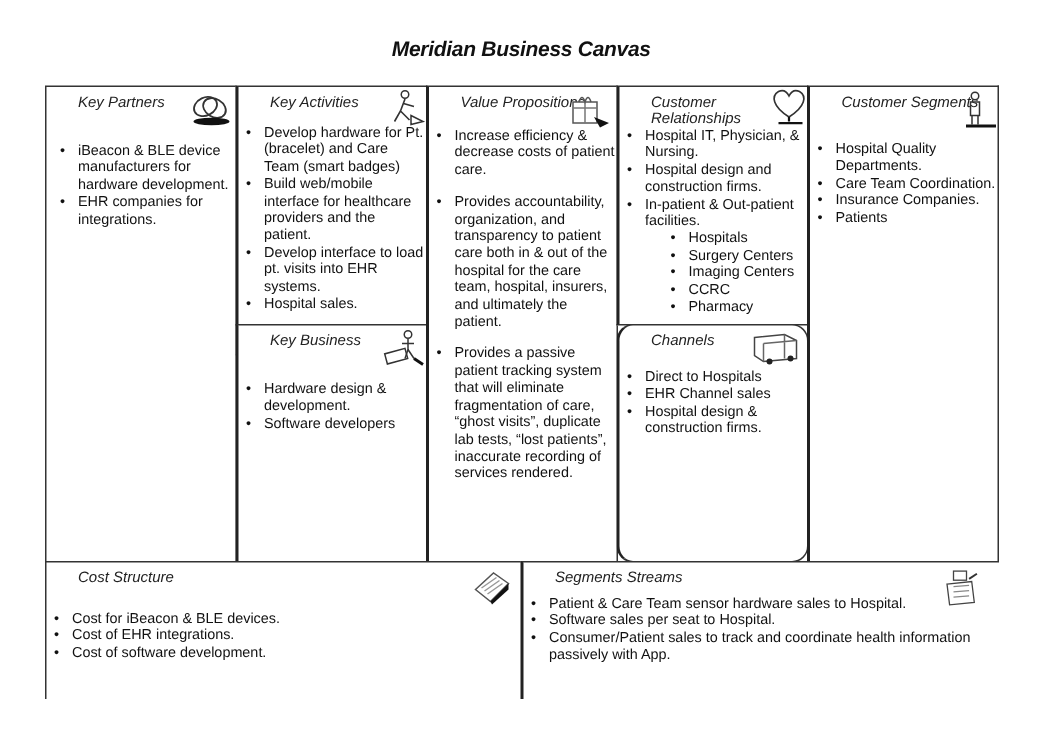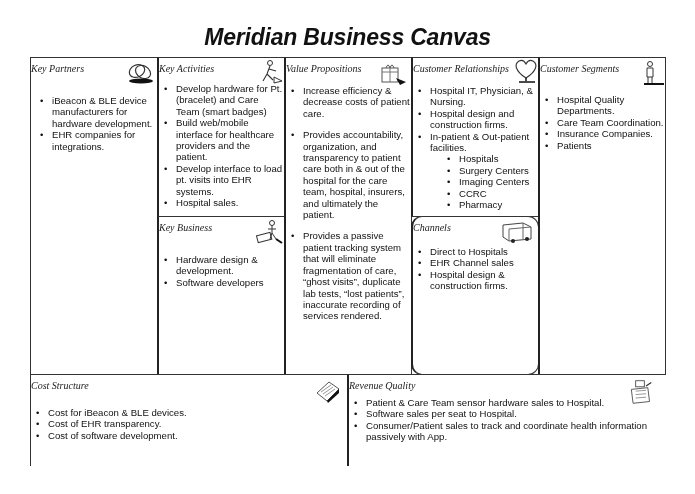--- a/index.html
+++ b/index.html
@@ -1,20 +1,20 @@
 <!DOCTYPE html>
 <html><head>
 <meta charset="utf-8">
 <style>
   html, body { margin:0; padding:0; background:#ffffff; }
   body { width:695px; height:494px; position:relative; overflow:hidden; font-family:"Liberation Sans", sans-serif; color:#111; }
-  .title { position:absolute; left:0; width:695px; top:24px; text-align:center; font-weight:bold; font-style:italic; font-size:23px; letter-spacing:-0.2px; }
+  .title { position:absolute; left:0; width:695px; top:24px; text-align:center; font-weight:bold; font-style:italic; font-size:14px; letter-spacing:-0.2px; }
   .box { position:absolute; border:1px solid #333; box-sizing:border-box; background:#fff; }
   .box.thick-l { border-left:2px solid #222; }
-  .hdr { position:absolute; left:0; top:5px; font-family:Liberation Serif, serif; font-style:italic; font-size:10px; color:#222; }
+  .hdr { position:absolute; left:21px; top:5px; font-family:Liberation Sans, sans-serif; font-style:italic; font-size:10px; color:#222; }
   .icon { position:absolute; width:30px; height:26px; }
   ul { position:absolute; margin:0; padding:0; list-style:none; font-size:9.6px; line-height:11.4px; }
   li { position:relative; padding-left:15px; }
   li::before { content:"•"; position:absolute; left:3px; top:0; }
   ul.sub { position:static; margin-left:14px; }
   .gap li { margin-bottom:10px; }
 </style>
 </head>
 <body>
 
@@ -130,27 +130,27 @@
 
 <div class="box" style="left:30px;top:374px;width:319px;height:92px;border-bottom:none;border-right:none;">
   <div class="hdr">Cost Structure</div>
   <svg class="icon" style="left:280px;top:4px;" viewBox="0 0 30 26">
     <path d="M6 14 L18 3 L28 10 L16 22 Z" fill="#fff" stroke="#555"></path>
     <path d="M10 13 L20 6 M12 15 L22 8 M14 17 L24 10" stroke="#999"></path>
     <path d="M16 22 L28 10 L28 14 L17 24 Z" fill="#111"></path>
   </svg>
   <ul style="left:2px;top:32px;width:300px;">
     <li>Cost for iBeacon &amp; BLE devices.</li>
-    <li>Cost of EHR transparency.</li>
+    <li>Cost of EHR integrations.</li>
     <li>Cost of software development.</li>
   </ul>
 </div>
 
 <div class="box thick-l" style="left:347px;top:374px;width:319px;height:92px;border-bottom:none;border-right:none;border-top:1px solid #333;">
-  <div class="hdr">Revenue Quality</div>
+  <div class="hdr">Segments Streams</div>
   <svg class="icon" style="left:276px;top:4px;" viewBox="0 0 30 30">
     <rect x="10" y="2" width="10" height="7" fill="#fff" stroke="#444"></rect>
     <path d="M5 12 L24 10 L26 26 L7 28 Z" fill="#fff" stroke="#444"></path>
     <path d="M10 14 L22 13 M10 18 L22 17 M10 22 L22 21" stroke="#888"></path>
     <path d="M22 8 L28 4" stroke="#333" stroke-width="1.5"></path>
   </svg>
   <ul style="left:2px;top:22px;width:300px;">
     <li>Patient &amp; Care Team sensor hardware sales to Hospital.</li>
     <li>Software sales per seat to Hospital.</li>
     <li>Consumer/Patient sales to track and coordinate health information passively with App.</li>

